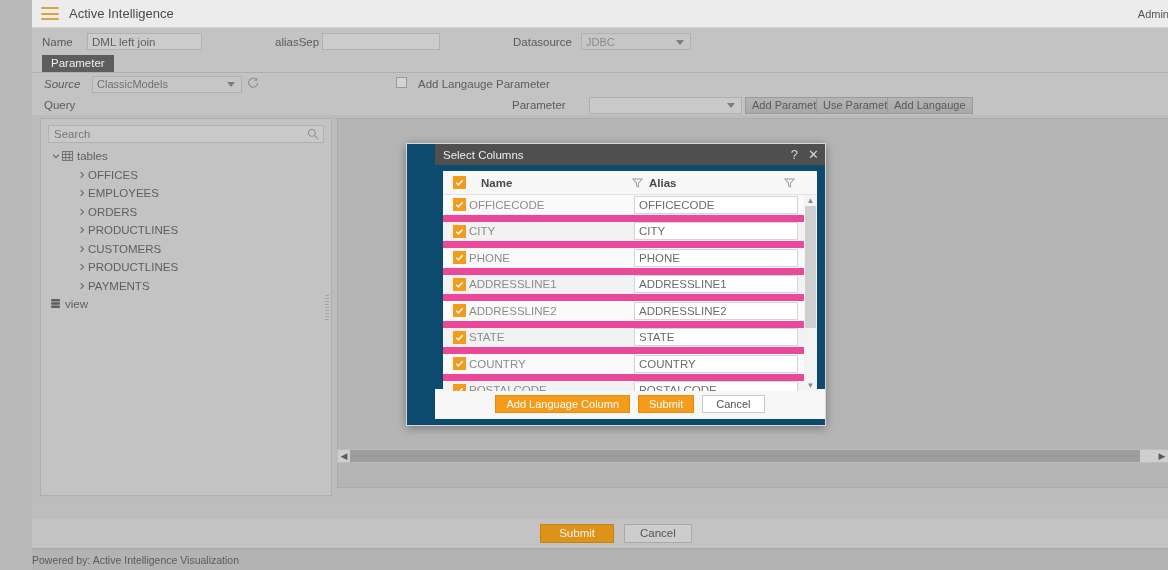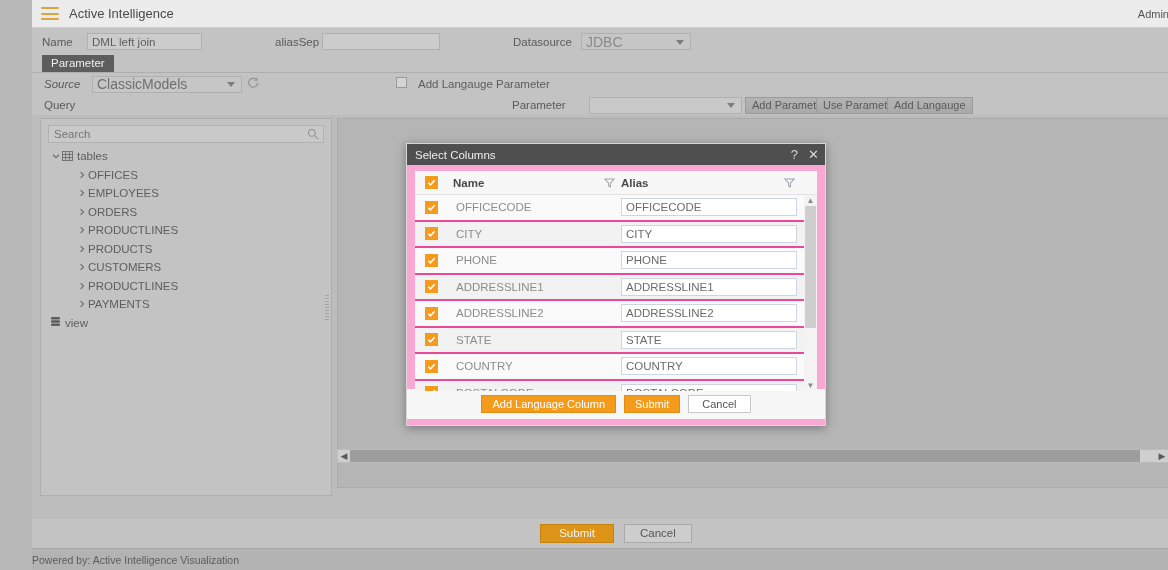--- a/index.html
+++ b/index.html
@@ -44,21 +44,21 @@
   .form-area { background: #c3c3c3; padding: 0; }
   .row1 { height: 27px; display: flex; align-items: center; position: relative; }
   .fld-label { color: #5a5a5a; font-size: 11.5px; }
   .txtbox {
     background: #cccccc; border: 1px solid #b0b0b0; height: 17px;
     font-family: "Liberation Sans", sans-serif; font-size: 11.5px; color: #5f5f5f;
     padding: 0 4px; outline: none;
   }
   .selbox {
     background: #c6c6c6; border: 1px solid #b0b0b0; height: 17px;
-    display: flex; align-items: center; padding: 0 4px; font-size: 14px; color: #8a8a8a;
+    display: flex; align-items: center; padding: 0 4px; font-size: 11px; color: #8a8a8a;
     position: relative; cursor: pointer;
   }
   .caret { position:absolute; right:6px; top:50%; margin-top:-2px;
     width:0;height:0;border-left:4px solid transparent;border-right:4px solid transparent;
     border-top:5px solid #7d7d7d; }
 
   .tabstrip { height: 16px; position: relative; border-bottom: 1px solid #aeaeae; margin-top:2px;}
   .tab-active {
     position:absolute; left: 10px; bottom: 0;
     background: #5d5d5d; color: #efefef; font-size: 11.5px;
@@ -150,22 +150,23 @@
     background:#b3b3b3; display:flex; align-items:center; 
     font-size: 10.5px; color:#5c5c5c; border-top:1px solid #a8a8a8; }
   .chat-fab { position:absolute; right: 12px; bottom: 3px; width: 19px; height: 19px;
     border-radius:50%; background:#8d2026; display:flex; align-items:center; justify-content:center;
     cursor:pointer; }
   .chat-fab svg { width: 11px; height: 11px; }
 
   
   .modal {
     position:absolute; left: 374px; top: 143px; width: 420px; height: 283px;
-    background:#f9a8d4; box-shadow: 0 2px 9px rgba(0,0,0,.35);
+    background:#0c4a6e; box-shadow: 0 2px 9px rgba(0,0,0,.35);
     border: 1px solid #d8d8d8;
+    padding-left: 28px;
   }
   .modal-head {
     height: 21px; background:#4f4f4f; color:#ececec; display:flex; align-items:center;
     padding: 0 6px 0 8px; font-size: 11.5px;
   }
   .modal-head .spacer { flex:1; }
   .modal-head .hicon { color:#d6d6d6; font-size: 13px; cursor:pointer; margin-left: 10px; line-height:1; }
 
   .modal-body { padding: 6px 8px 0 8px; height: 224px; }
   .tbl-head {
@@ -175,21 +176,21 @@
   }
   .col-chk { width: 38px; display:flex; align-items:center; padding-left: 10px; }
   .col-name { flex: 0 0 168px; display:flex; align-items:center; }
   .col-name .cname { flex:1; }
   .col-alias { flex: 1; display:flex; align-items:center; }
   .col-alias .aname { flex:1; }
   .filter-ico { width: 11px; height: 10px; margin-right: 6px; cursor:pointer; }
 
   .tbl-scroll { position: relative; height: 196px; overflow: hidden; }
   .rows { }
-  .trow { display:flex; align-items:center; height: 26.5px; border-bottom: 2px solid #ec4899;
+  .trow { display:flex; align-items:center; height: 26.5px; border-bottom: 7px solid #ec4899;
     padding-right: 16px; }
   .trow:nth-child(even) { background:#f2f2f2; }
   .trow:nth-child(odd) { background:#fafafa; }
   .ochk { width: 13px; height: 13px; background:#f59b1c; display:flex; align-items:center;
     justify-content:center; cursor:pointer; }
   .ochk svg { width: 9px; height: 9px; }
   .cellname { flex: 0 0 168px; color:#8c8c8c; font-size: 11.5px; padding-left: 3px; }
   .aliasbox {
     flex:1; height: 18px; border: 1px solid #cdd6e0; background:#fff;
     font-size: 11.5px; color:#6b6b6b; padding: 0 4px; outline:none; margin-right: 4px;
@@ -328,28 +329,20 @@
               </span>
               <span>ORDERS</span>
             </div>
             <div class="tree-node child">
               <span class="tw">
                 <svg viewBox="0 0 12 12" width="10" height="10" fill="none" stroke="#6d6d6d" stroke-width="1.4">
                   <path d="M4.3 2.5L7.8 6l-3.5 3.5"></path>
                 </svg>
               </span>
               <span>PRODUCTLINES</span>
-            </div>
-            <div class="tree-node child">
-              <span class="tw">
-                <svg viewBox="0 0 12 12" width="10" height="10" fill="none" stroke="#6d6d6d" stroke-width="1.4">
-                  <path d="M4.3 2.5L7.8 6l-3.5 3.5"></path>
-                </svg>
-              </span>
-              <span>PRODUCTS</span>
             </div>
             <div class="tree-node child">
               <span class="tw">
                 <svg viewBox="0 0 12 12" width="10" height="10" fill="none" stroke="#6d6d6d" stroke-width="1.4">
                   <path d="M4.3 2.5L7.8 6l-3.5 3.5"></path>
                 </svg>
               </span>
               <span>CUSTOMERS</span>
             </div>
             <div class="tree-node child">

